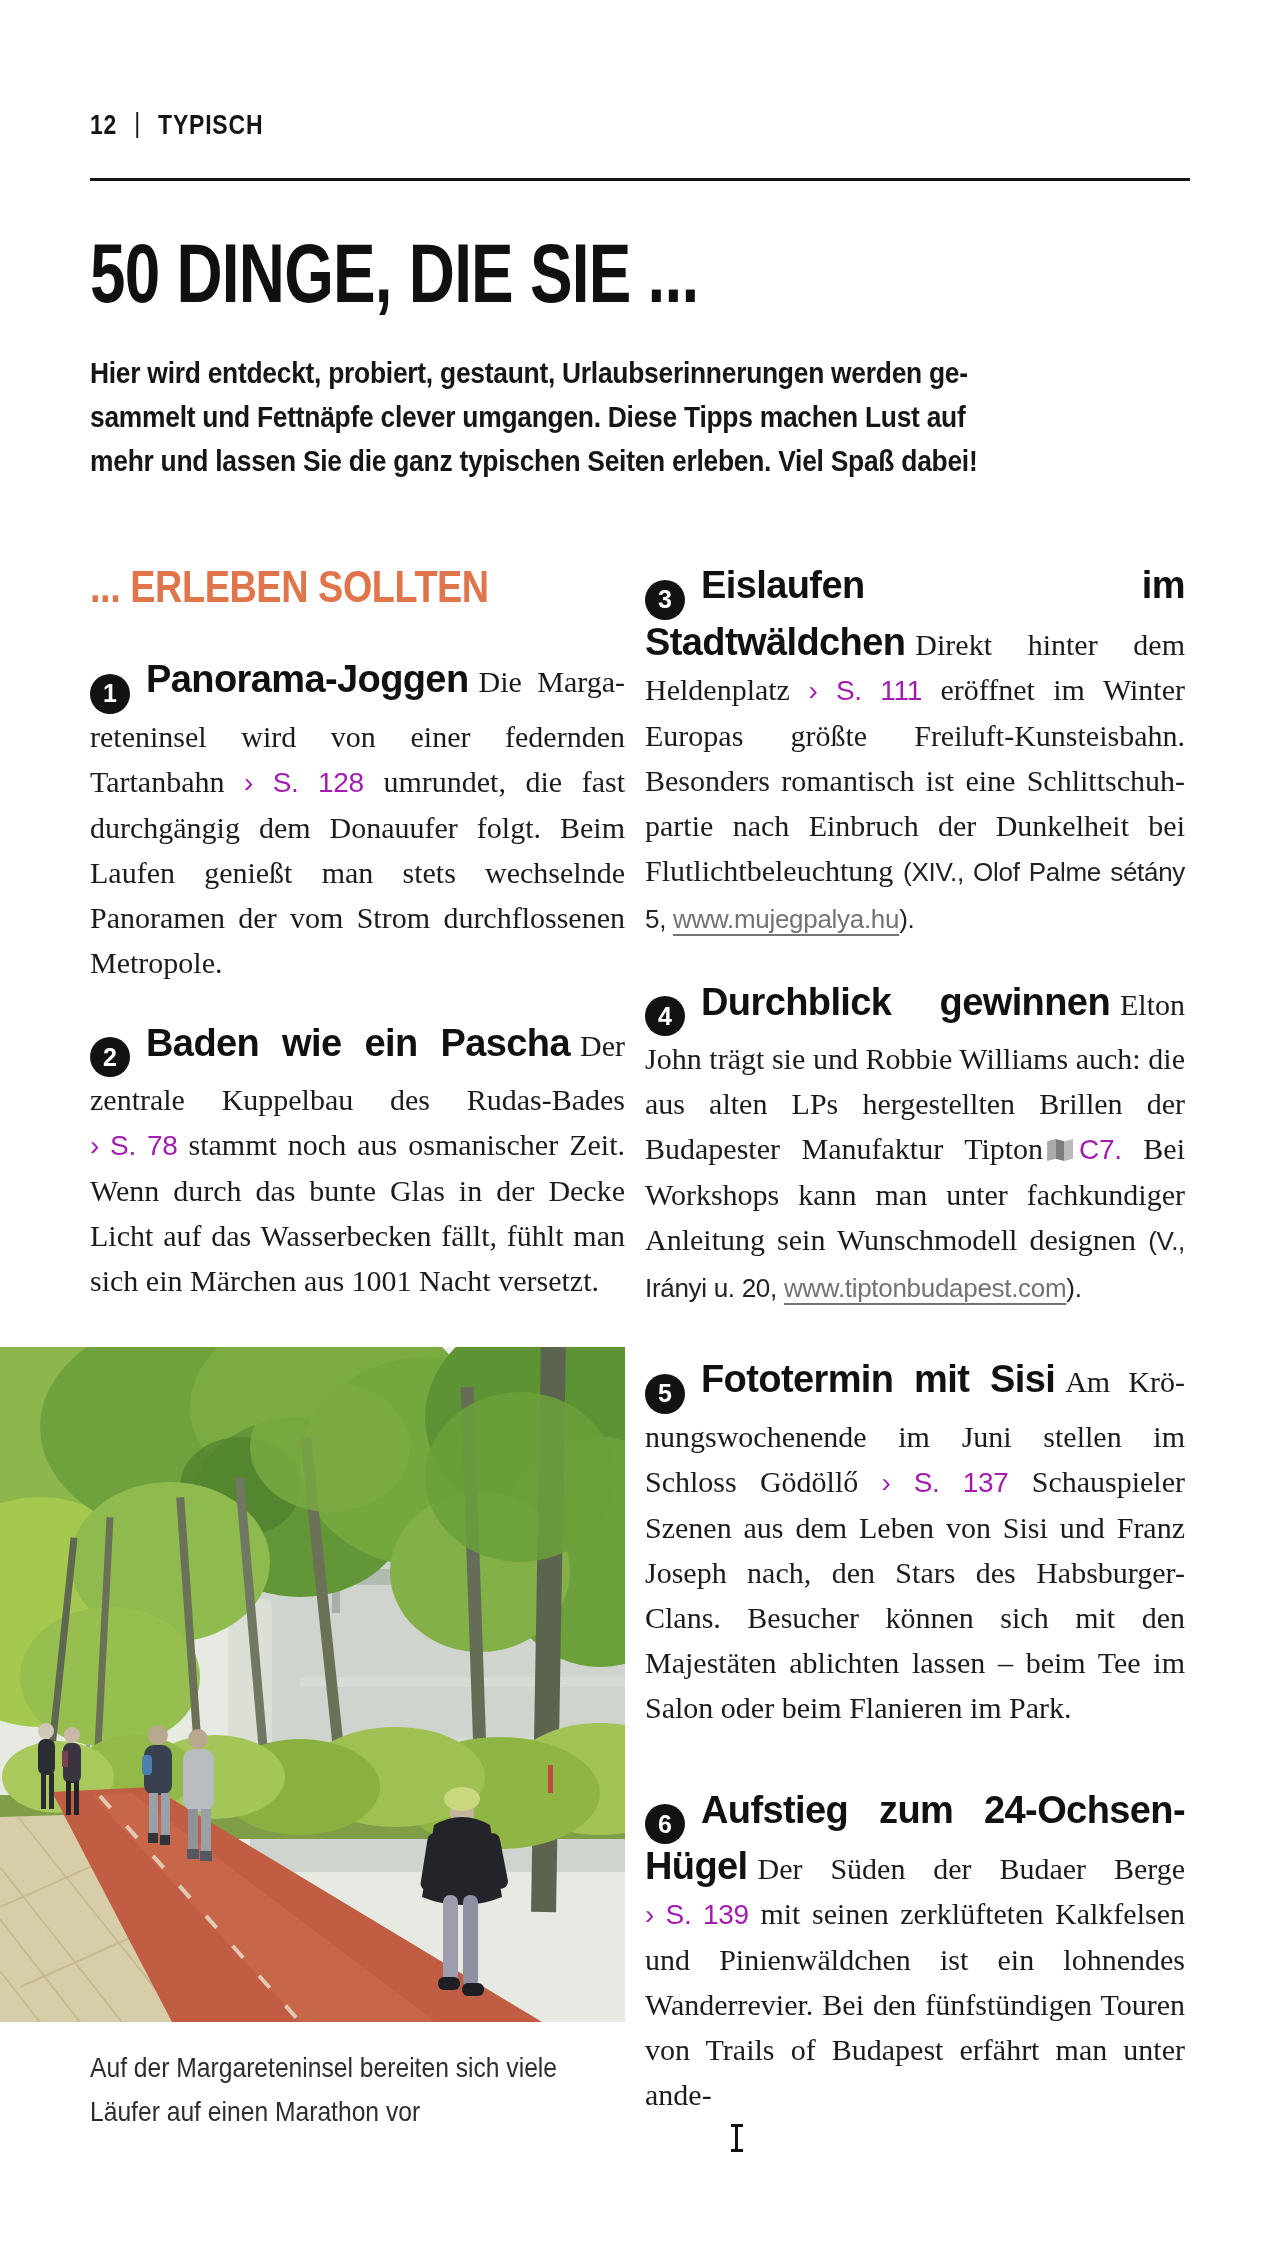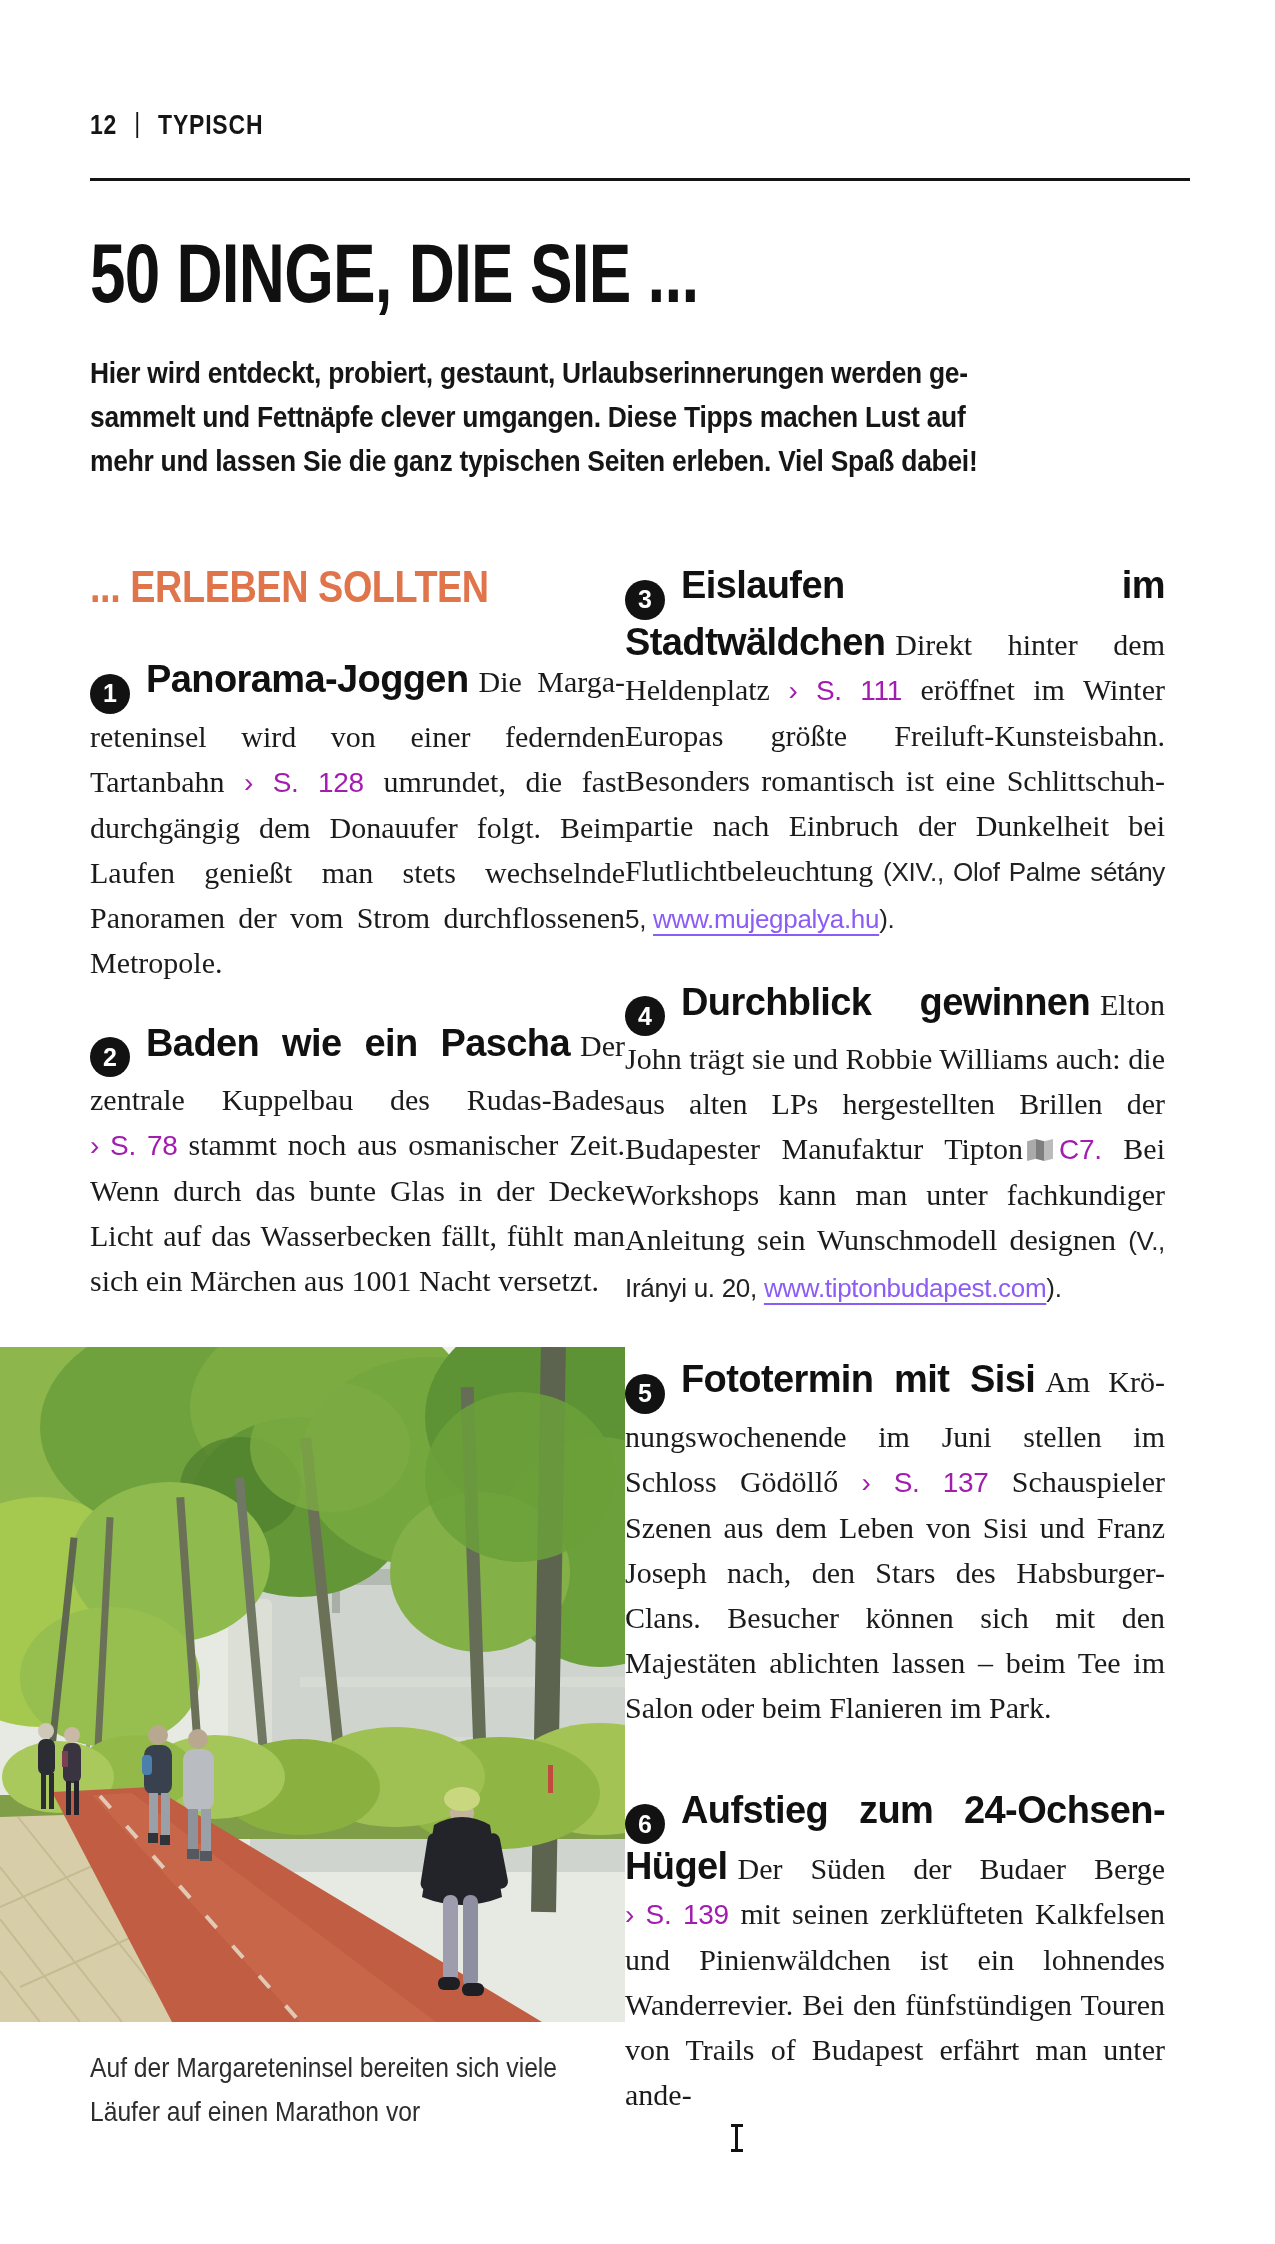--- a/index.html
+++ b/index.html
@@ -14,21 +14,21 @@
   .rule{height:3px;background:#141414;margin-top:36px;}
 
   .big-title{margin:46px 0 0;font-family:"Liberation Sans",sans-serif;font-weight:700;
              font-size:84px;line-height:92px;transform:scaleX(.76);transform-origin:left center;
              white-space:nowrap;color:#101010;letter-spacing:-1px;}
 
   .intro{margin:32px 0 0;font-family:"Liberation Sans",sans-serif;font-weight:700;
          font-size:30px;line-height:44px;white-space:pre-line;color:#161616;
          transform:scaleX(.88);transform-origin:top left;width:114%;letter-spacing:-0.3px;}
 
-  .columns{display:flex;margin-top:80px;}
+  .columns{display:flex;gap:20px;margin-top:80px;}
   .col-left{width:535px;}
   .col-right{width:540px;}
 
   .col-heading{margin:0;font-family:"Liberation Sans",sans-serif;font-weight:700;
                font-size:45px;line-height:48px;transform:scaleX(.84);transform-origin:left center;
                white-space:nowrap;letter-spacing:-0.5px;}
 
   .item{font-size:30px;line-height:45px;text-align:justify;margin:36px 0 0;
         -webkit-hyphens:manual;hyphens:manual;}
   .col-left .item:first-child{margin-top:46px;}
@@ -38,21 +38,21 @@
   .col-right .item:nth-child(4){margin-top:58px;}
 
   .badge{display:inline-flex;justify-content:center;align-items:center;width:40px;height:40px;
          border-radius:50%;background:#121212;color:#fff;font-family:"Liberation Sans",sans-serif;
          font-weight:700;font-size:25px;vertical-align:-10px;margin-right:16px;letter-spacing:0;}
   .item-title{font-family:"Liberation Sans",sans-serif;font-weight:700;font-size:38px;
               letter-spacing:-0.6px;margin-right:10px;color:#111;}
   .seg-ref{font-family:"Liberation Sans",sans-serif;font-size:28px;color:#a21caf;
            letter-spacing:-0.3px;white-space:nowrap;}
   .seg-addr{font-family:"Liberation Sans",sans-serif;font-size:26px;letter-spacing:-0.3px;color:#222;}
-  .seg-url{font-family:"Liberation Sans",sans-serif;font-size:26px;letter-spacing:-0.3px;color:#8b5cf6;
+  .seg-url{font-family:"Liberation Sans",sans-serif;font-size:26px;letter-spacing:-0.3px;color:#737373;
            text-decoration:underline;text-underline-offset:6px;text-decoration-thickness:1.5px;cursor:pointer;}
   .seg-mapicon{display:inline-block;width:26px;height:22px;margin:0 6px 0 4px;vertical-align:-2px;
            background:linear-gradient(90deg,#aaaaaa 0 33%,#7e7e7e 33% 66%,#bbbbbb 66% 100%);
            clip-path:polygon(0 10%,33% 0,66% 10%,100% 0,100% 90%,66% 100%,33% 90%,0 100%);}
 
   .photo{margin:44px 0 0 -90px;width:625px;height:675px;position:relative;overflow:hidden;}
   .photo svg{display:block;}
 
   .caption{margin:24px 0 0;font-family:"Liberation Sans",sans-serif;font-weight:400;
            font-size:28px;line-height:44px;white-space:pre-line;color:#2d2d2d;

